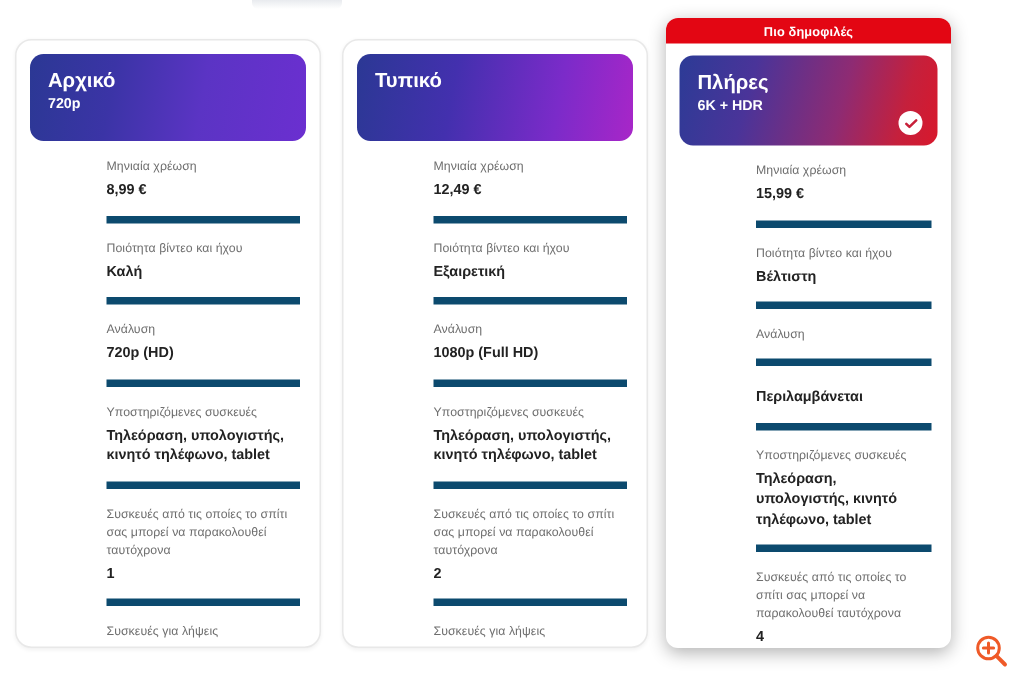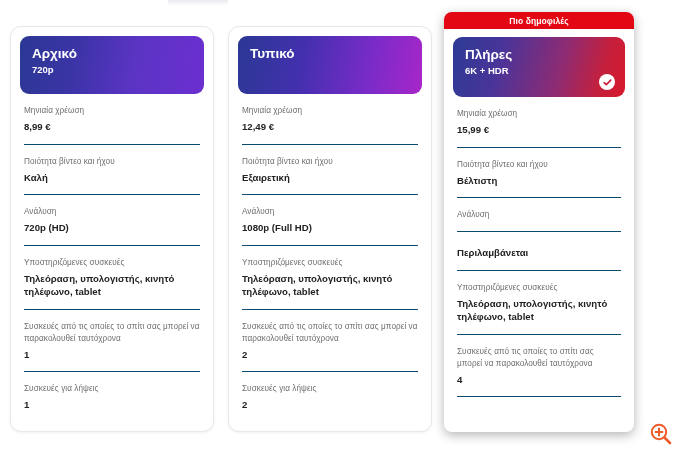--- a/index.html
+++ b/index.html
@@ -127,23 +127,24 @@
     justify-content: center;
   }
   .check-badge svg { display: block; }
 
   .card-body {
     padding: 0 13px 10px 13px;
   }
 
   .row {
     padding: 11px 0 0 0;
+    margin-left: 47px;
   }
   .row + .row {
-    border-top: 1px solid #0c4a6e;
+    border-top: 5px solid #0c4a6e;
     margin-top: 10px;
   }
   .row-label {
     font-size: 8.2px;
     color: #6e6e6e;
     line-height: 12px;
     letter-spacing: 0.05px;
   }
   .row-value {
     font-size: 9.6px;

